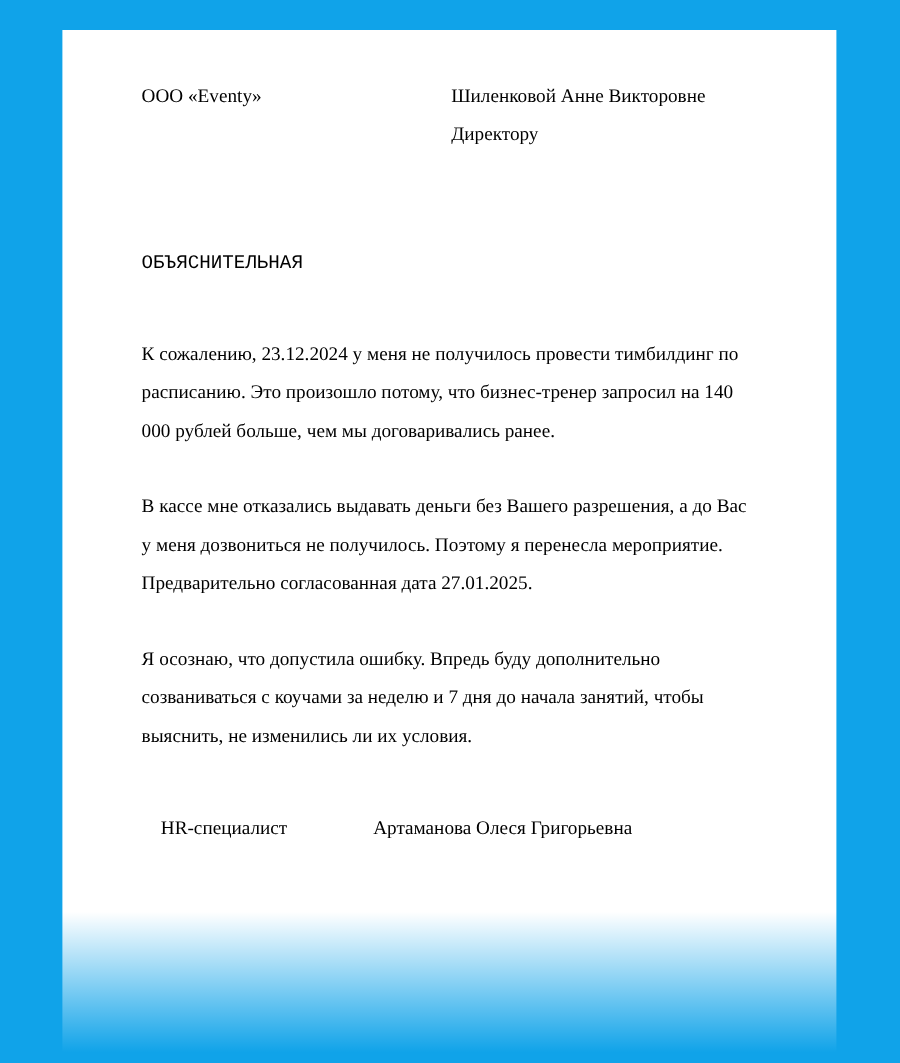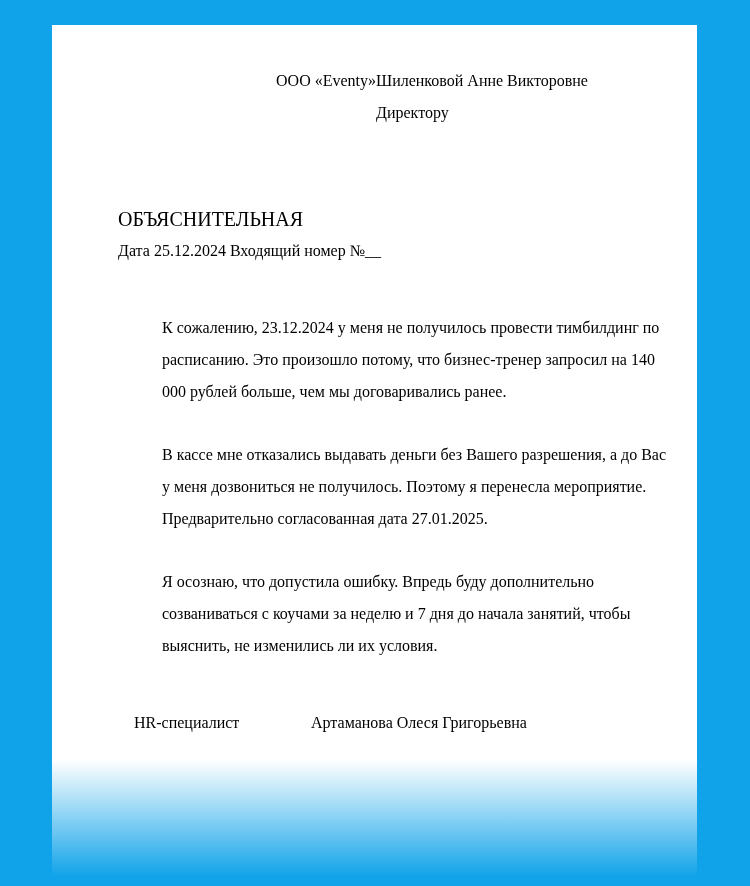--- a/index.html
+++ b/index.html
@@ -31,40 +31,39 @@
     line-height: 32px;
     color: #000000;
   }
   .header-row {
     display: flex;
     align-items: flex-start;
   }
   .company-cell {
     width: 258px;
     flex: 0 0 258px;
-    text-align: right;
   }
   .recipient-cell {
     flex: 1;
   }
   .doc-title-block {
     margin-top: 74px;
   }
   .doc-title {
     margin: 0;
-    font-size: 20px;
+    font-size: 16px;
     font-weight: normal;
     line-height: 32px;
+    font-family: Liberation Mono, monospace;
   }
   .meta-line {
     margin: 0;
   }
   .body-text {
     margin-top: 45px;
-    margin-left: 44px;
   }
   .body-text p {
     margin: 0 0 31px 0;
     max-width: 515px;
   }
   .signature-row {
     display: flex;
     align-items: flex-start;
     margin-top: 45px;
   }
@@ -90,21 +89,20 @@
     <div class="header-row">
       <div class="company-cell">ООО «Eventy»</div>
       <div class="recipient-cell">
         <div>Шиленковой Анне Викторовне</div>
         <div>Директору</div>
       </div>
     </div>
 
     <div class="doc-title-block">
       <h1 class="doc-title">ОБЪЯСНИТЕЛЬНАЯ</h1>
-      <div class="meta-line">Дата 25.12.2024 Входящий номер №__</div>
     </div>
 
     <div class="body-text">
       <p>К сожалению, 23.12.2024 у меня не получилось провести тимбилдинг по расписанию. Это произошло потому, что бизнес-тренер запросил на 140 000 рублей больше, чем мы договаривались ранее.</p>
       <p>В кассе мне отказались выдавать деньги без Вашего разрешения, а до Вас у меня дозвониться не получилось. Поэтому я перенесла мероприятие. Предварительно согласованная дата 27.01.2025.</p>
       <p>Я осознаю, что допустила ошибку. Впредь буду дополнительно созваниваться с коучами за неделю и 7 дня до начала занятий, чтобы выяснить, не изменились ли их условия.</p>
     </div>
 
     <div class="signature-row">
       <div class="sig-position">HR-специалист</div>

